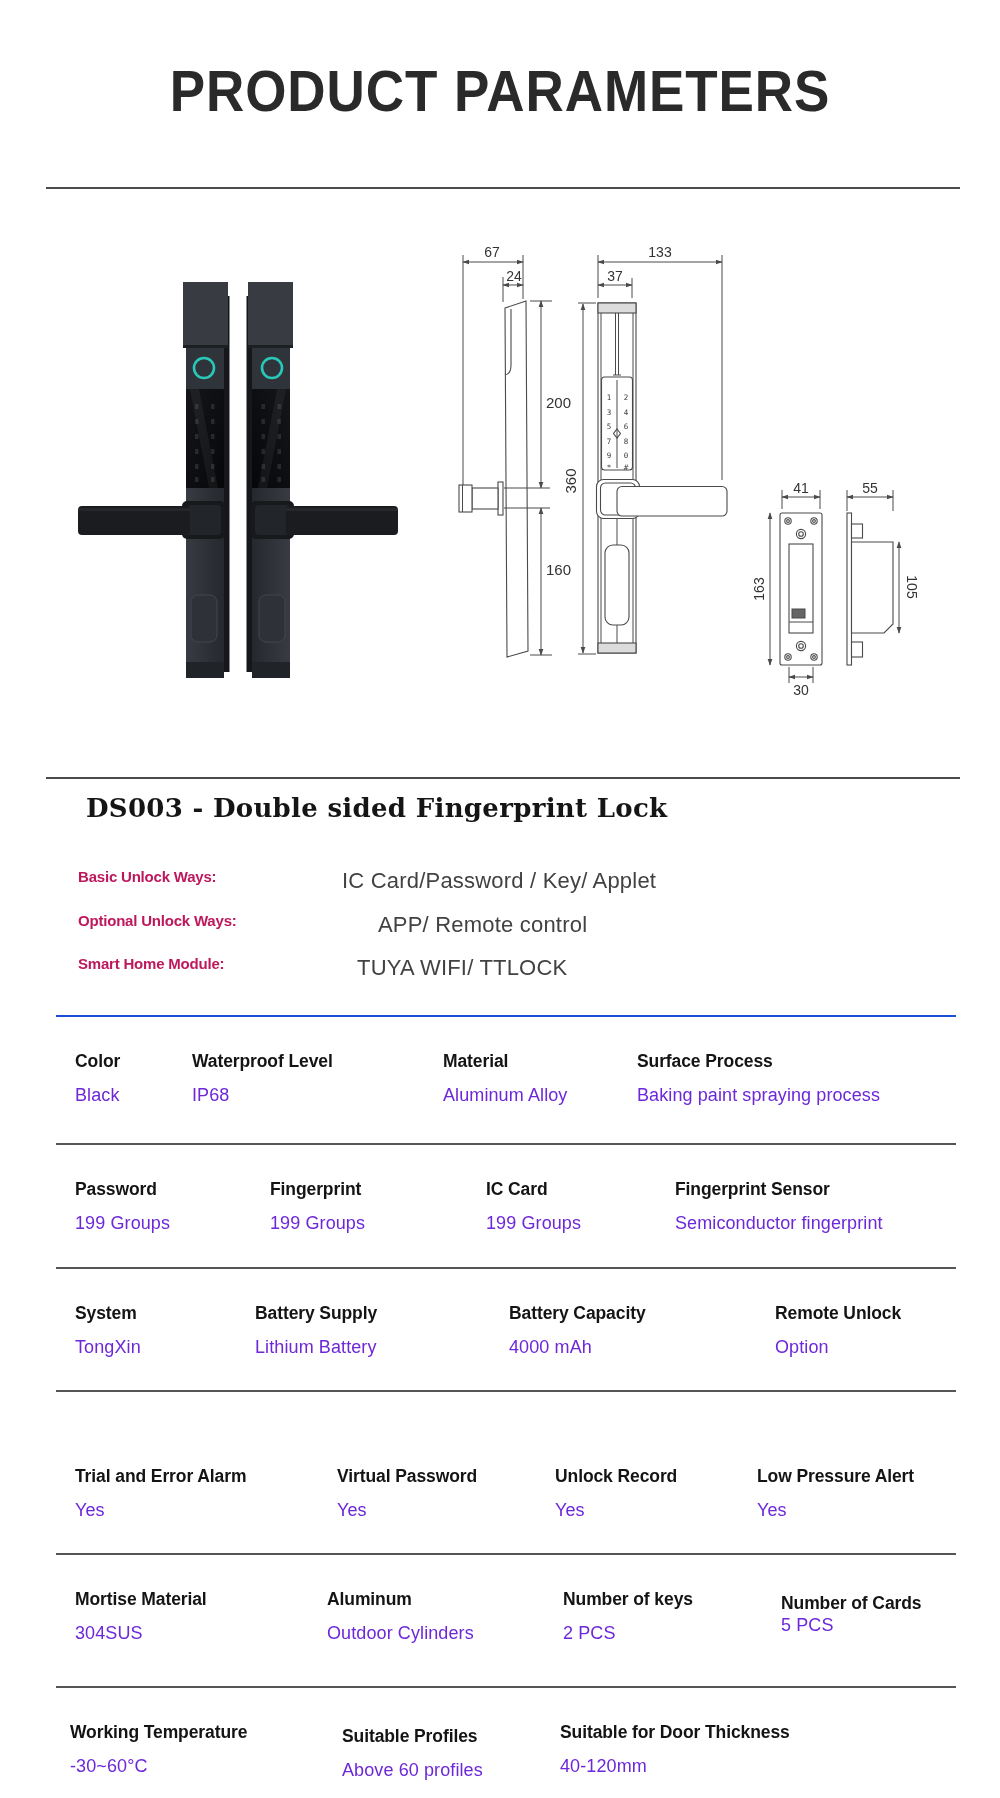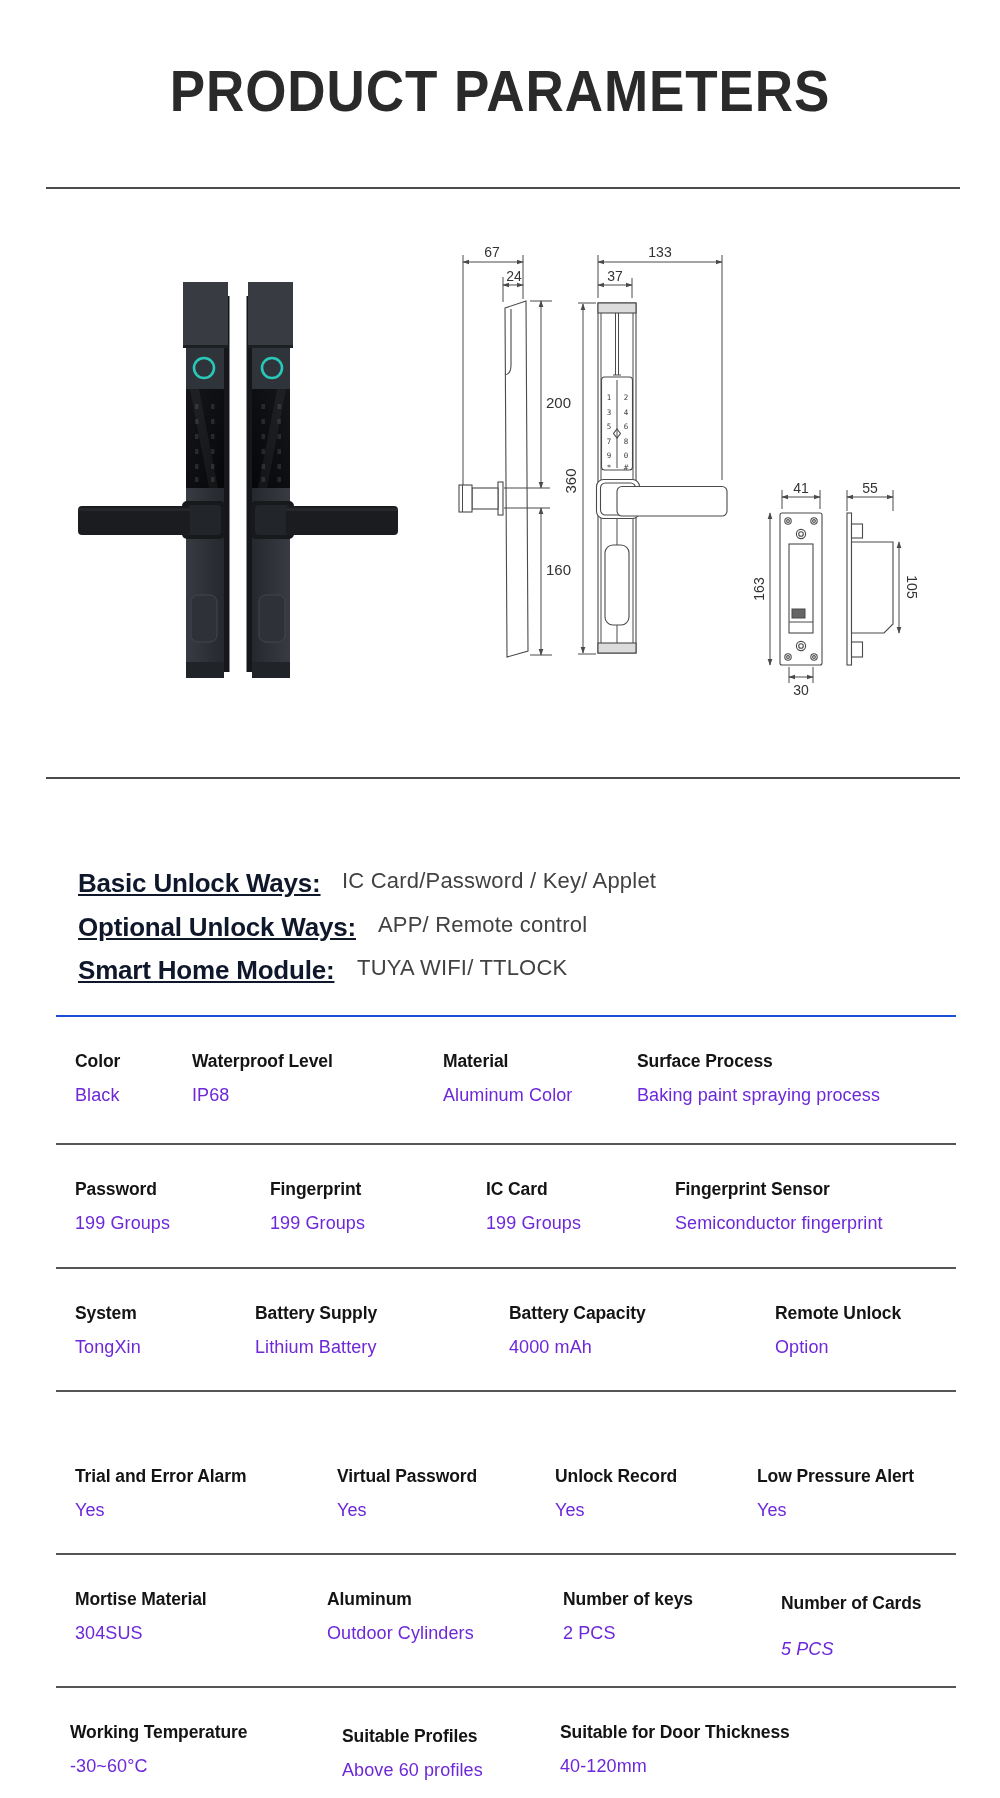--- a/index.html
+++ b/index.html
@@ -8,21 +8,21 @@
   .title{position:absolute;top:58px;left:0;width:100%;text-align:center;
          font-size:57px;font-weight:700;letter-spacing:1px;color:#2b2a2a;
          transform:scaleX(.93);transform-origin:center;white-space:nowrap;}
   .rule{position:absolute;left:46px;width:914px;height:2px;background:#4b4b4b;}
   .photo-svg{position:absolute;left:62px;top:282px;}
   .draw-svg{position:absolute;left:440px;top:205px;}
   .prod-heading{position:absolute;left:86px;top:793px;
         font-family:"DejaVu Serif","Liberation Serif",serif;font-weight:700;
         font-size:26px;color:#151515;letter-spacing:.3px;}
   .unlock-line{position:absolute;left:78px;width:860px;height:26px;}
-  .unlock-label{position:absolute;left:0;font-size:26px;font-weight:700;color:#0f172a;letter-spacing:-.2px;white-space:nowrap;text-decoration:underline;}
+  .unlock-label{position:absolute;left:0;font-size:15px;font-weight:700;color:#be185d;letter-spacing:-.2px;white-space:nowrap;}
   .unlock-value{position:absolute;font-size:22px;color:#424242;white-space:nowrap;letter-spacing:.2px;}
   .spec-table{position:absolute;left:56px;top:1015px;width:900px;border-top:2px solid #1d4ed8;}
   .spec-row{position:relative;border-bottom:2px solid #555555;}
   .spec-cell{position:absolute;top:0;}
   .spec-label{position:absolute;top:34px;left:0;font-size:17.5px;font-weight:700;color:#141414;white-space:nowrap;letter-spacing:-.1px;}
   .spec-value{position:absolute;top:68px;left:0;font-size:18px;color:#6d28d9;white-space:nowrap;letter-spacing:.1px;}
   .dimtxt{font-family:"Liberation Sans",sans-serif;font-size:14px;fill:#333;}
   .dline{stroke:#4a4a4a;stroke-width:1;fill:none;}
   .oline{stroke:#4a4a4a;stroke-width:1.1;fill:none;}
   .oline-f{stroke:#4a4a4a;stroke-width:1.1;fill:#ffffff;}
@@ -207,20 +207,21 @@
       <path class="oline-f" d="M411.5,337 H453 V419 L444,428 H411.5 Z"></path>
       <rect class="oline-f" x="411.5" y="437" width="11" height="15"></rect>
 
       <line class="dline" x1="459" y1="337" x2="459" y2="428" marker-start="url(#arr)" marker-end="url(#arr)"></line>
       <text class="dimtxt" text-anchor="middle" transform="rotate(90 467 382)" x="467" y="382">105</text>
     </g>
   </svg>
 
   <div class="rule" style="top:777px;"></div>
 
+  <div class="prod-heading">DS003 - Double sided Fingerprint Lock</div>
 
   <div class="unlock-line" style="top:868px;">
     <span class="unlock-label">Basic Unlock Ways:</span>
     <span class="unlock-value" style="left:264px;">IC Card/Password / Key/ Applet</span>
   </div>
   <div class="unlock-line" style="top:912px;">
     <span class="unlock-label">Optional Unlock Ways:</span>
     <span class="unlock-value" style="left:300px;">APP/ Remote control</span>
   </div>
   <div class="unlock-line" style="top:955px;">
@@ -234,21 +235,21 @@
       <div class="spec-cell" style="left:19px;">
         <div class="spec-label">Color</div>
         <div class="spec-value">Black</div>
       </div>
       <div class="spec-cell" style="left:136px;">
         <div class="spec-label">Waterproof Level</div>
         <div class="spec-value">IP68</div>
       </div>
       <div class="spec-cell" style="left:387px;">
         <div class="spec-label">Material</div>
-        <div class="spec-value">Aluminum Color</div>
+        <div class="spec-value">Aluminum Alloy</div>
       </div>
       <div class="spec-cell" style="left:581px;">
         <div class="spec-label">Surface Process</div>
         <div class="spec-value">Baking paint spraying process</div>
       </div>
     </div>
 
     <div class="spec-row" style="height:122px;">
       <div class="spec-cell" style="left:19px;">
         <div class="spec-label">Password</div>
@@ -314,21 +315,21 @@
       <div class="spec-cell" style="left:271px;">
         <div class="spec-label">Aluminum</div>
         <div class="spec-value">Outdoor Cylinders</div>
       </div>
       <div class="spec-cell" style="left:507px;">
         <div class="spec-label">Number of keys</div>
         <div class="spec-value">2 PCS</div>
       </div>
       <div class="spec-cell" style="left:725px;">
         <div class="spec-label" style="top:38px;">Number of Cards</div>
-        <div class="spec-value" style="top:84px;font-style:italic;">5 PCS</div>
+        <div class="spec-value" style="top:60px;">5 PCS</div>
       </div>
     </div>
 
     <div class="spec-row" style="height:122px;">
       <div class="spec-cell" style="left:14px;">
         <div class="spec-label">Working Temperature</div>
         <div class="spec-value">-30~60°C</div>
       </div>
       <div class="spec-cell" style="left:286px;">
         <div class="spec-label" style="top:38px;">Suitable Profiles</div>

